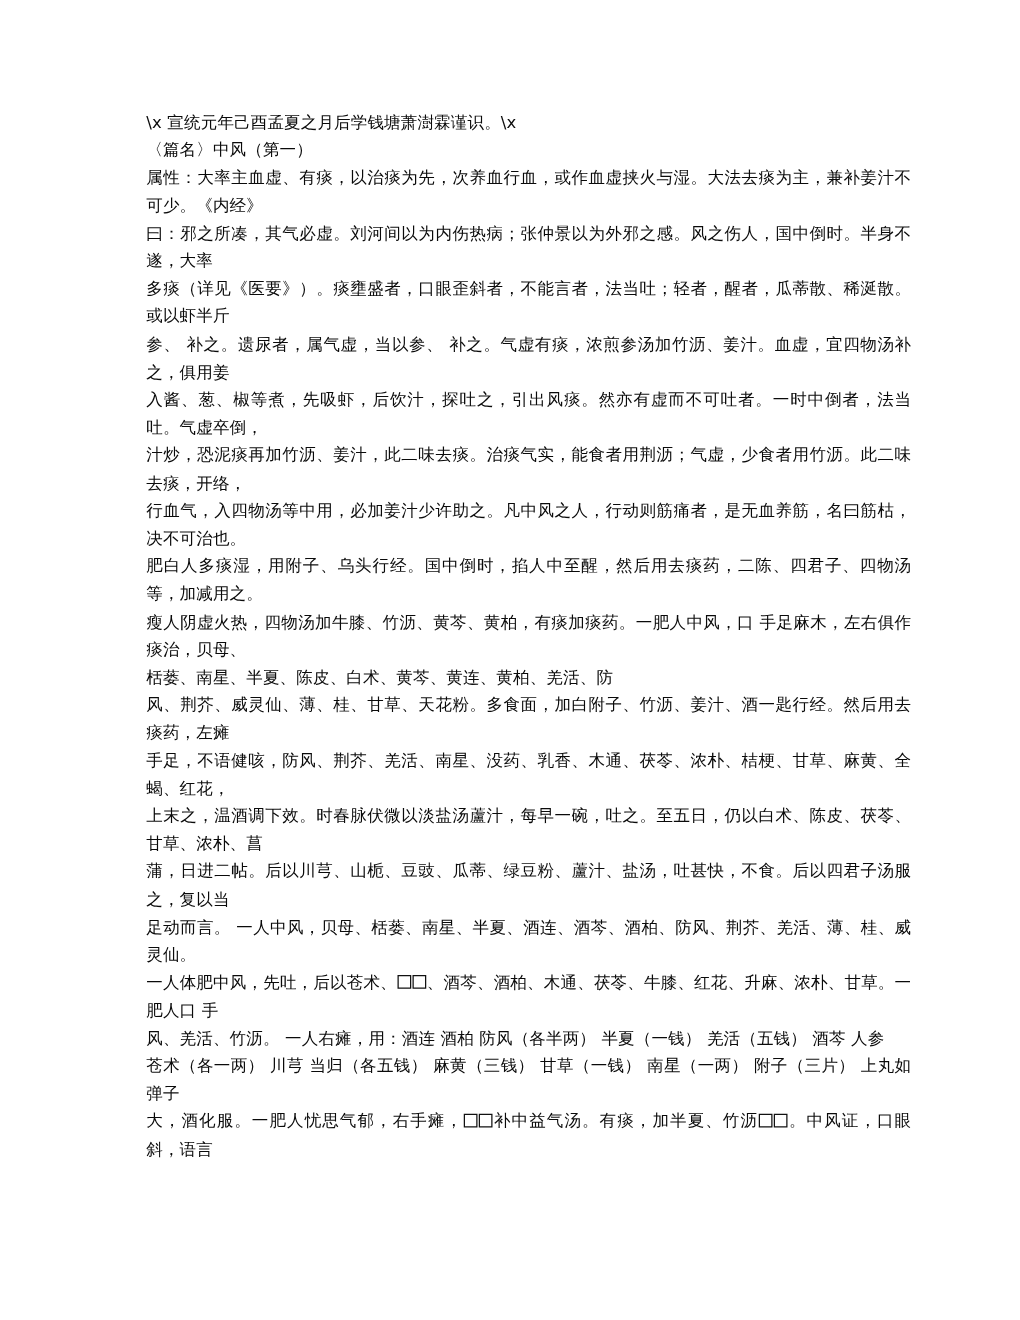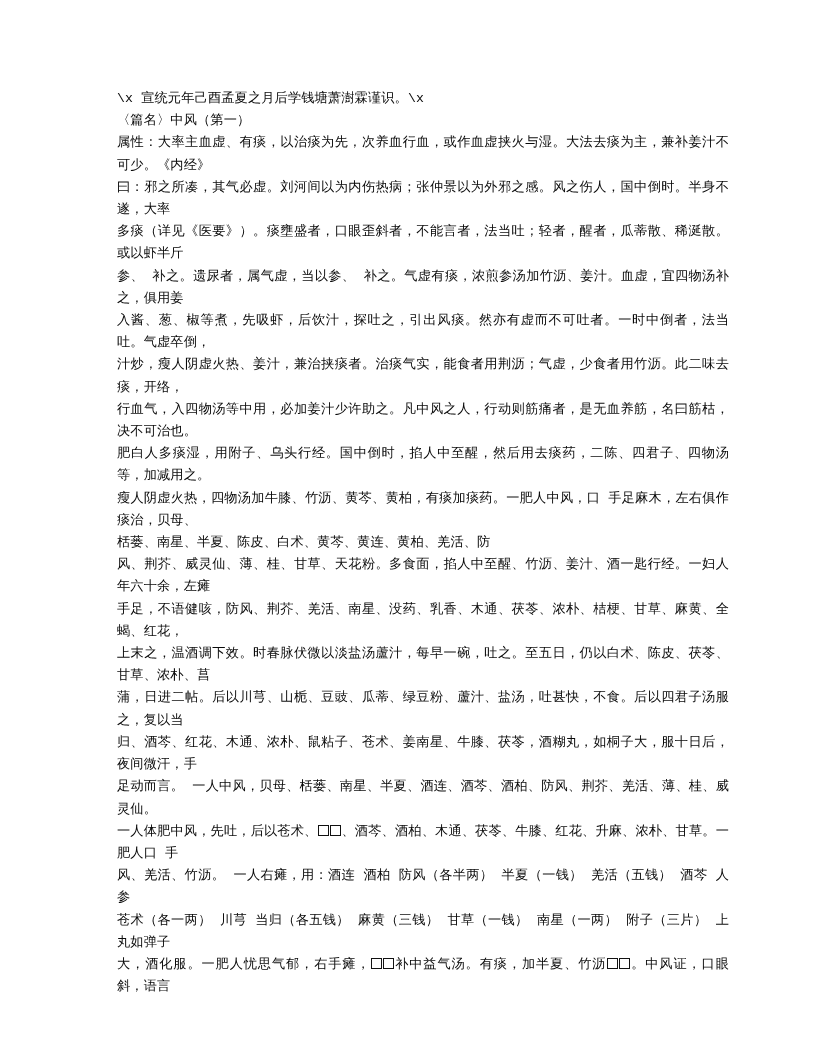--- a/index.html
+++ b/index.html
@@ -13,21 +13,20 @@
     font-family: "DejaVu Sans", sans-serif;
     color: #000000;
     overflow: hidden;
   }
   .page {
     position: relative;
     width: 816px;
     height: 828px;
     box-sizing: border-box;
     padding: 88px 87px 0 117px;
-    font-family: Liberation Mono, monospace;
   }
   .doc-body {
     font-size: 13.2px;
     line-height: 22.2px;
     letter-spacing: 0.15px;
     text-align: justify;
     text-justify: inter-character;
     word-break: break-all;
     color: #0a0a0a;
   }
@@ -58,30 +57,29 @@
 
     <p class="para">\x 宣统元年己酉孟夏之月后学钱塘萧澍霖谨识。\x</p>
 
     <p class="para">〈篇名〉中风（第一）</p>
 
     <p class="para">属性：大率主血虚、有痰，以治痰为先，次养血行血，或作血虚挟火与湿。大法去痰为主，兼补姜汁不可少。《内经》</p>
     <p class="para">曰：邪之所凑，其气必虚。刘河间以为内伤热病；张仲景以为外邪之感。风之伤人，国中倒时。半身不遂，大率</p>
     <p class="para">多痰（详见《医要》）。痰壅盛者，口眼歪斜者，不能言者，法当吐；轻者，醒者，瓜蒂散、稀涎散。或以虾半斤</p>
     <p class="para">参、 补之。遗尿者，属气虚，当以参、 补之。气虚有痰，浓煎参汤加竹沥、姜汁。血虚，宜四物汤补之，俱用姜</p>
     <p class="para">入酱、葱、椒等煮，先吸虾，后饮汁，探吐之，引出风痰。然亦有虚而不可吐者。一时中倒者，法当吐。气虚卒倒，</p>
-    <p class="para">汁炒，瘦人阴虚火热、姜汁，兼治挟痰者。治痰气实，能食者用荆沥；气虚，少食者用竹沥。此二味去痰，开络，</p>
+    <p class="para">汁炒，恐泥痰再加竹沥、姜汁，此二味去痰。治痰气实，能食者用荆沥；气虚，少食者用竹沥。此二味去痰，开络，</p>
     <p class="para">行血气，入四物汤等中用，必加姜汁少许助之。凡中风之人，行动则筋痛者，是无血养筋，名曰筋枯，决不可治也。</p>
     <p class="para">肥白人多痰湿，用附子、乌头行经。国中倒时，掐人中至醒，然后用去痰药，二陈、四君子、四物汤等，加减用之。</p>
     <p class="para">瘦人阴虚火热，四物汤加牛膝、竹沥、黄芩、黄柏，有痰加痰药。一肥人中风，口 手足麻木，左右俱作痰治，贝母、</p>
     <p class="para">栝蒌、南星、半夏、陈皮、白术、黄芩、黄连、黄柏、羌活、防</p>
-    <p class="para">风、荆芥、威灵仙、薄、桂、甘草、天花粉。多食面，掐人中至醒、竹沥、姜汁、酒一匙行经。一妇人年六十余，左瘫</p>
+    <p class="para">风、荆芥、威灵仙、薄、桂、甘草、天花粉。多食面，加白附子、竹沥、姜汁、酒一匙行经。然后用去痰药，左瘫</p>
     <p class="para">手足，不语健咳，防风、荆芥、羌活、南星、没药、乳香、木通、茯苓、浓朴、桔梗、甘草、麻黄、全蝎、红花，</p>
     <p class="para">上末之，温酒调下效。时春脉伏微以淡盐汤蘆汁，每早一碗，吐之。至五日，仍以白术、陈皮、茯苓、甘草、浓朴、菖</p>
     <p class="para">蒲，日进二帖。后以川芎、山栀、豆豉、瓜蒂、绿豆粉、蘆汁、盐汤，吐甚快，不食。后以四君子汤服之，复以当</p>
-    <p class="para">归、酒芩、红花、木通、浓朴、鼠粘子、苍术、姜南星、牛膝、茯苓，酒糊丸，如桐子大，服十日后，夜间微汗，手</p>
     <p class="para">足动而言。 一人中风，贝母、栝蒌、南星、半夏、酒连、酒芩、酒柏、防风、荆芥、羌活、薄、桂、威灵仙。</p>
     <p class="para">一人体肥中风，先吐，后以苍术、<span class="tofu"></span><span class="tofu"></span>、酒芩、酒柏、木通、茯苓、牛膝、红花、升麻、浓朴、甘草。一肥人口 手</p>
     <p class="para">风、羌活、竹沥。 一人右瘫，用：酒连 酒柏 防风（各半两） 半夏（一钱） 羌活（五钱） 酒芩 人参</p>
     <p class="para">苍术（各一两） 川芎 当归（各五钱） 麻黄（三钱） 甘草（一钱） 南星（一两） 附子（三片） 上丸如弹子</p>
     <p class="para">大，酒化服。一肥人忧思气郁，右手瘫，<span class="tofu"></span><span class="tofu"></span>补中益气汤。有痰，加半夏、竹沥<span class="tofu"></span><span class="tofu"></span>。中风证，口眼 斜，语言</p>
 
   </div>
 </div>
 
 </body></html>

